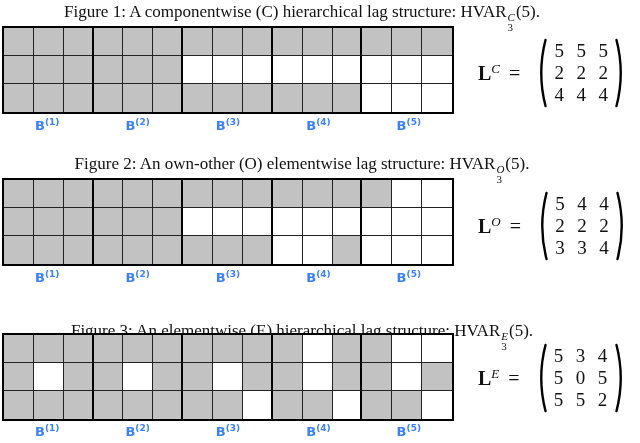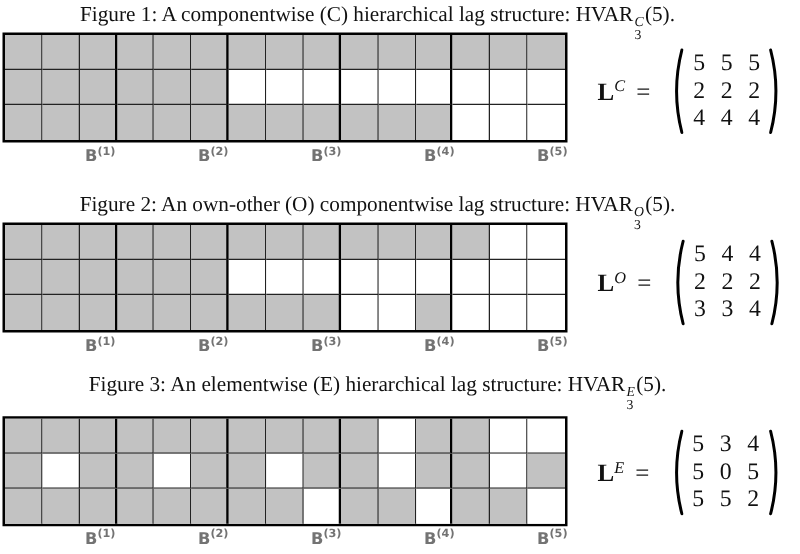--- a/index.html
+++ b/index.html
@@ -13,33 +13,33 @@
   .supsub .s-sub{font-style:normal;}
   .lag-grid{position:absolute;left:2px;width:448px;height:84px;border:2px solid #000;
             display:grid;grid-template-columns:repeat(15,1fr);grid-template-rows:repeat(3,1fr);
             background:#ffffff;box-sizing:content-box;}
   .cell{border-right:1px solid #222222;border-bottom:1px solid #222222;background:#ffffff;}
   .cell.on{background:#c2c2c2;}
   .cell.blk{border-right:2px solid #000000;}
   .cell.rlast{border-bottom:none;}
   .cell.clast{border-right:none;}
   .labels{position:absolute;left:2px;width:452px;display:flex;}
-  .blabel{flex:1;text-align:right;font-family:"DejaVu Sans",sans-serif;font-weight:bold;
-          font-size:13px;color:#737373;line-height:18px;}
+  .blabel{flex:1;text-align:center;font-family:"DejaVu Sans",sans-serif;font-weight:bold;
+          font-size:13px;color:#3b82f6;line-height:18px;}
   .blabel sup{font-size:9px;font-weight:bold;vertical-align:super;line-height:0;}
   .matrix{position:absolute;left:478px;display:flex;align-items:center;height:70px;}
   .mlabel{font-size:20px;margin-right:16px;white-space:nowrap;}
   .mlabel .msym{font-weight:bold;}
   .mlabel .msup{font-style:italic;font-size:13px;vertical-align:7px;margin-right:4px;}
   .mat-cells{display:grid;grid-template-columns:repeat(3,22px);grid-template-rows:repeat(3,22px);
              align-items:center;justify-items:center;font-size:19px;margin:0 1px;}
   .paren{display:block;}
   .fig1-caption{top:2px;}   .fig1-grid{top:26px;}  .fig1-labels{top:117px;} .fig1-matrix{top:38px;}
   .fig2-caption{top:154px;} .fig2-grid{top:178px;} .fig2-labels{top:269px;} .fig2-matrix{top:191px;}
-  .fig3-caption{top:298px;} .fig3-grid{top:333px;} .fig3-labels{top:423px;} .fig3-matrix{top:343px;}
+  .fig3-caption{top:321px;} .fig3-grid{top:333px;} .fig3-labels{top:423px;} .fig3-matrix{top:343px;}
 </style>
 </head>
 <body>
 
 <div class="page">
 
   <div class="caption fig1-caption">
     <span>Figure 1: A componentwise (C) hierarchical lag structure: </span><span>HVAR</span><span class="supsub">
         <span class="s-sup">C</span>
         <span class="s-sub">3</span>
@@ -114,21 +114,21 @@
         <span>4</span>
         <span>4</span>
         <span>4</span>
       </span>
     <svg class="paren" width="11" height="70" viewBox="0 0 11 70">
         <path d="M1.5,2 Q10,35 1.5,68" stroke="#000" stroke-width="2.4" fill="none" stroke-linecap="round"></path>
       </svg>
   </div>
 
   <div class="caption fig2-caption">
-    <span>Figure 2: An own-other (O) componentwise lag structure: </span><span>HVAR</span><span class="supsub">
+    <span>Figure 2: An own-other (O) elementwise lag structure: </span><span>HVAR</span><span class="supsub">
         <span class="s-sup">O</span>
         <span class="s-sub">3</span>
       </span><span>(5).</span>
   </div>
   <div class="lag-grid fig2-grid">
       <div class="cell on"></div>
       <div class="cell on"></div>
       <div class="cell on blk"></div>
       <div class="cell on"></div>
       <div class="cell on"></div>

